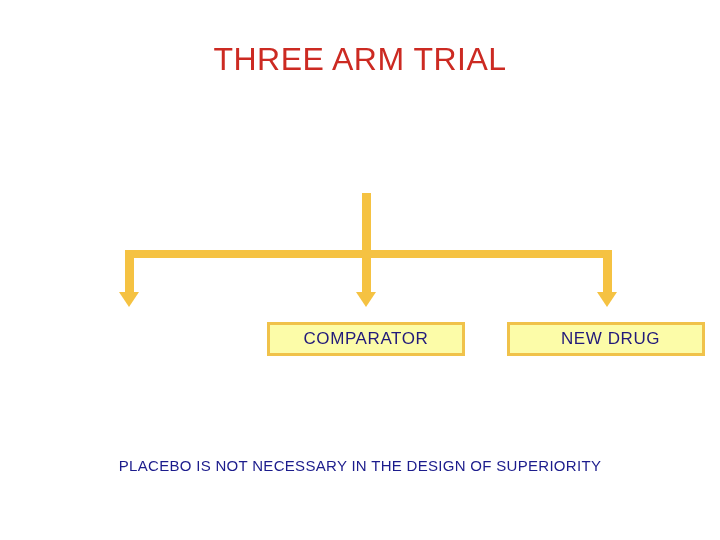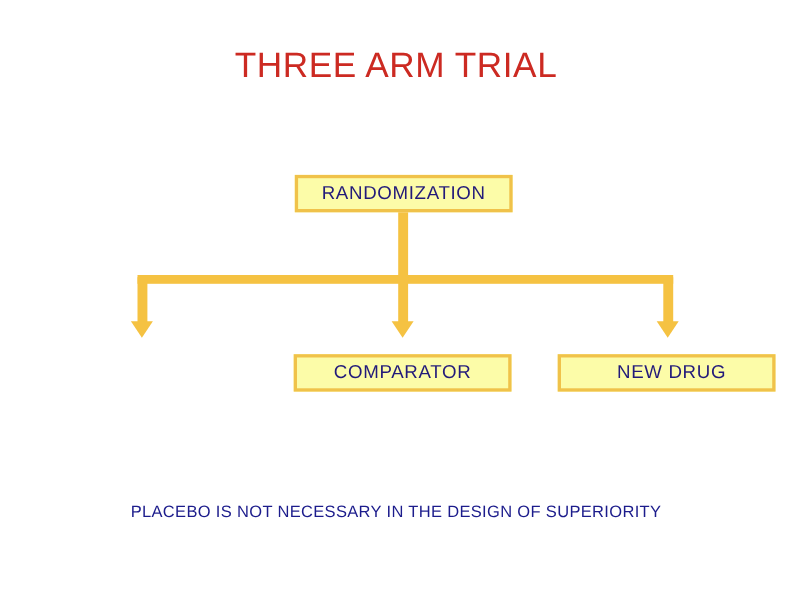--- a/index.html
+++ b/index.html
@@ -145,23 +145,20 @@
     white-space: nowrap;
   }
 </style>
 </head>
 <body>
 
 <div id="slide">
 
   <div class="slide-title">THREE ARM TRIAL</div>
 
-  <div class="node-box node-randomization">
-    <span>RANDOMIZATION</span>
-  </div>
 
   <div class="conn stem-top"></div>
 
   <div class="conn bus-bar"></div>
 
   <div class="conn drop drop-left"></div>
   <div class="arrowhead head-left"></div>
 
   <div class="conn drop drop-center"></div>
   <div class="arrowhead head-center"></div>

